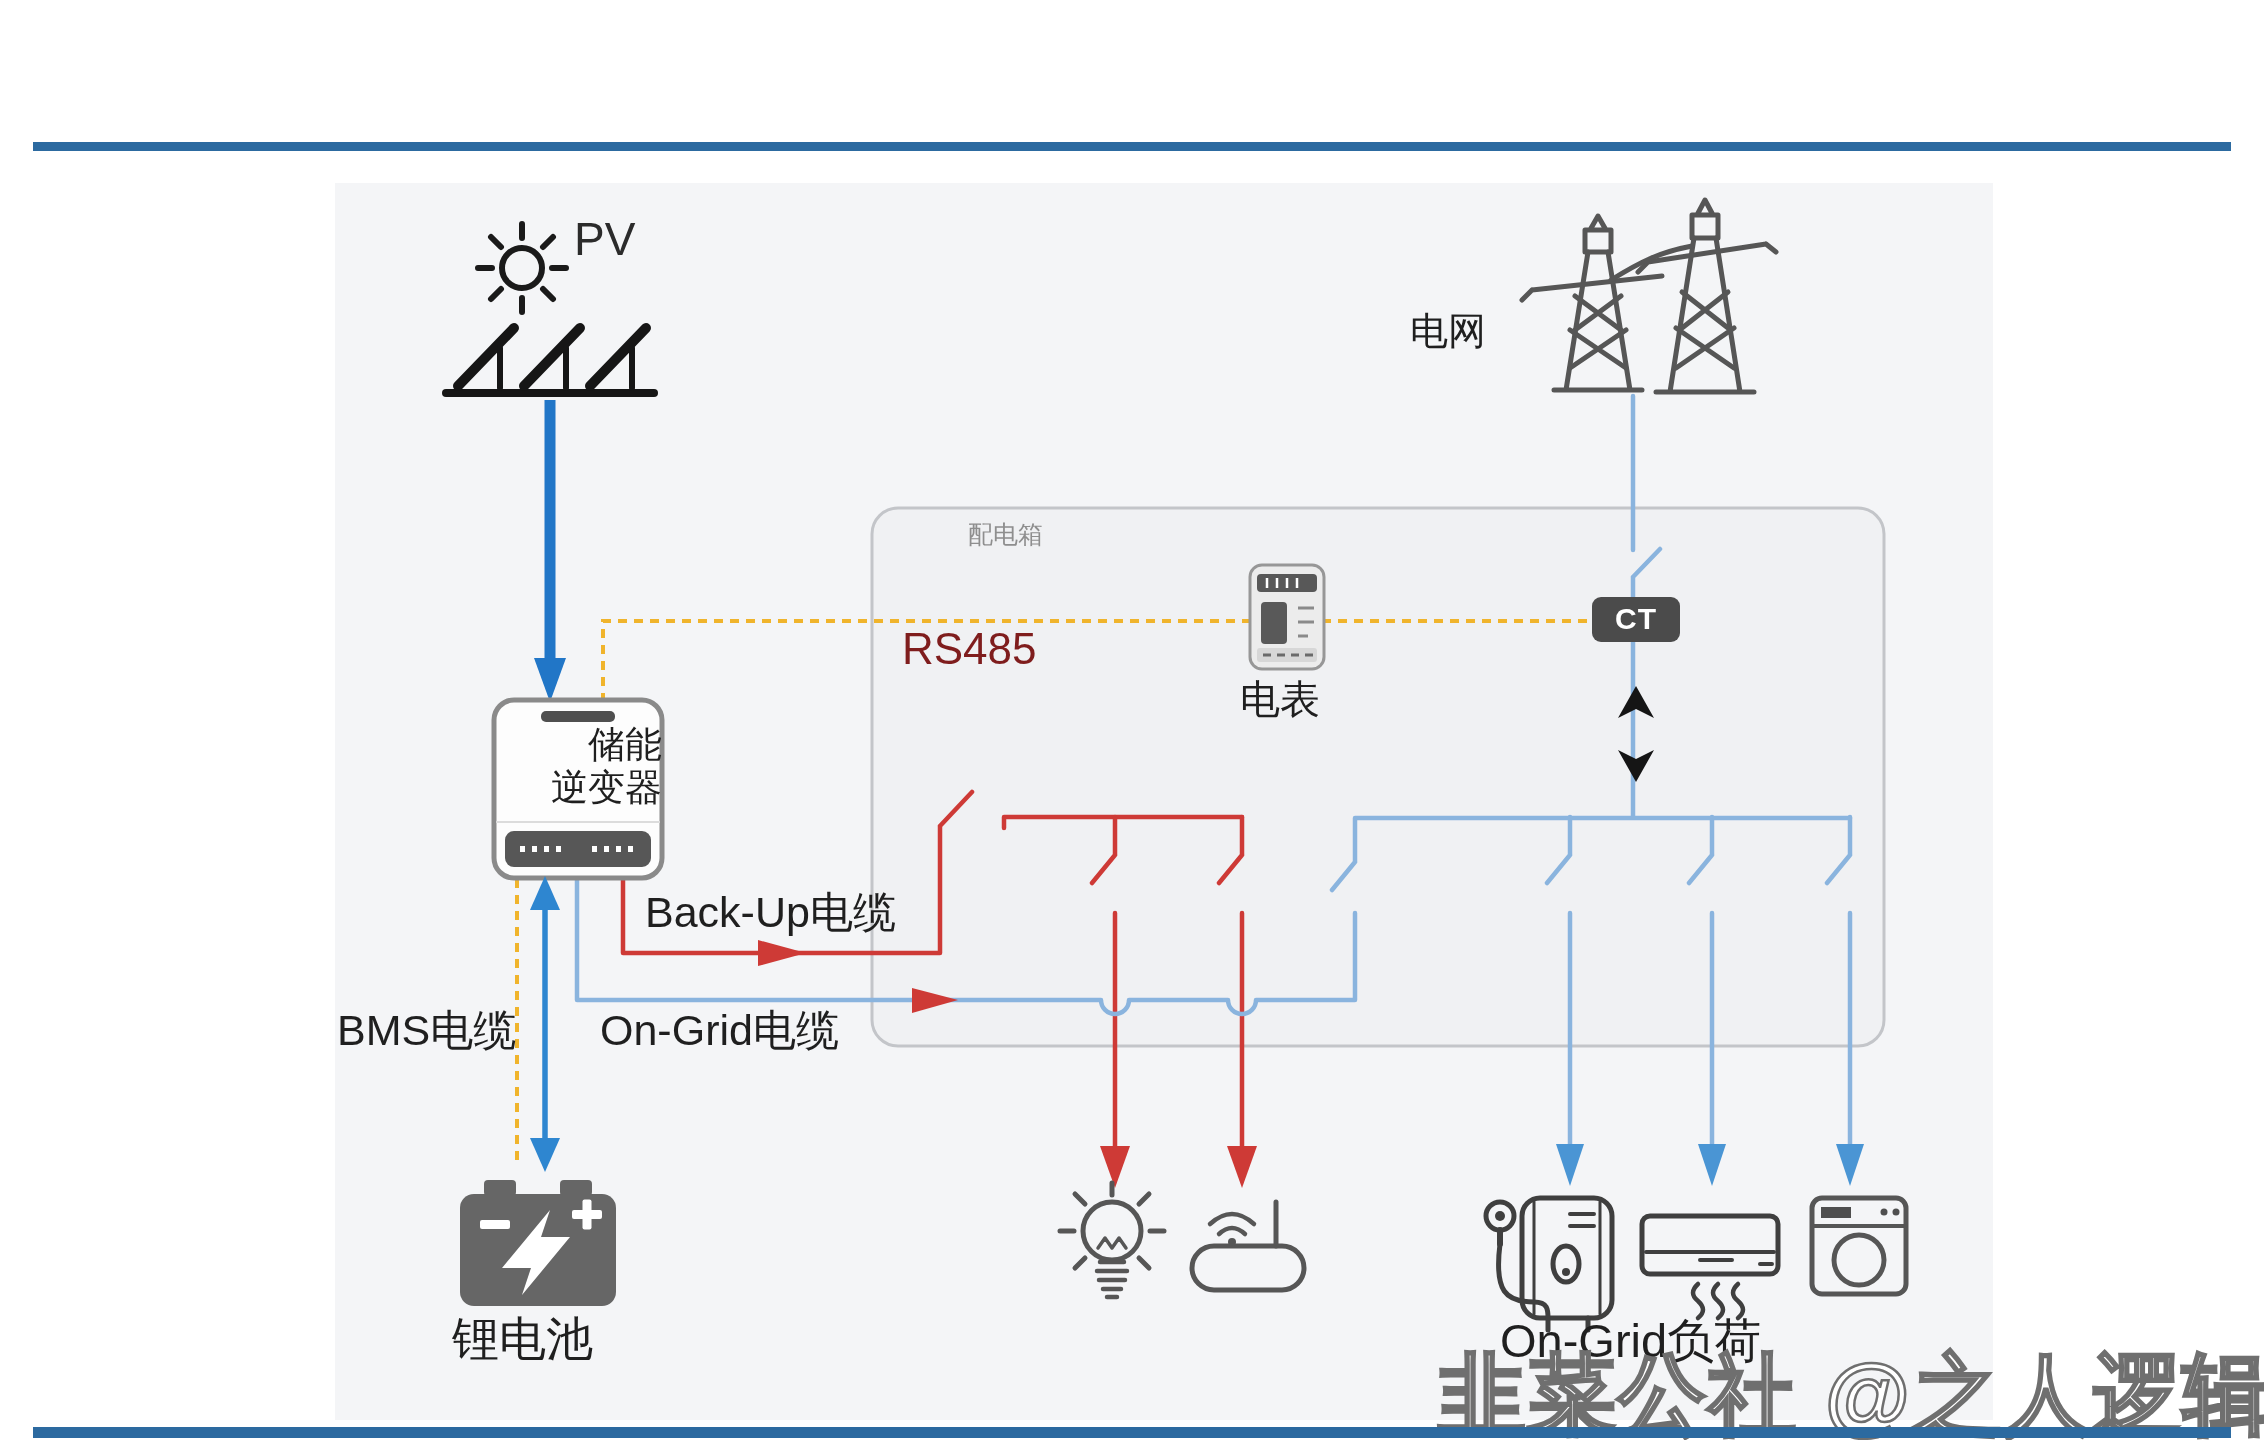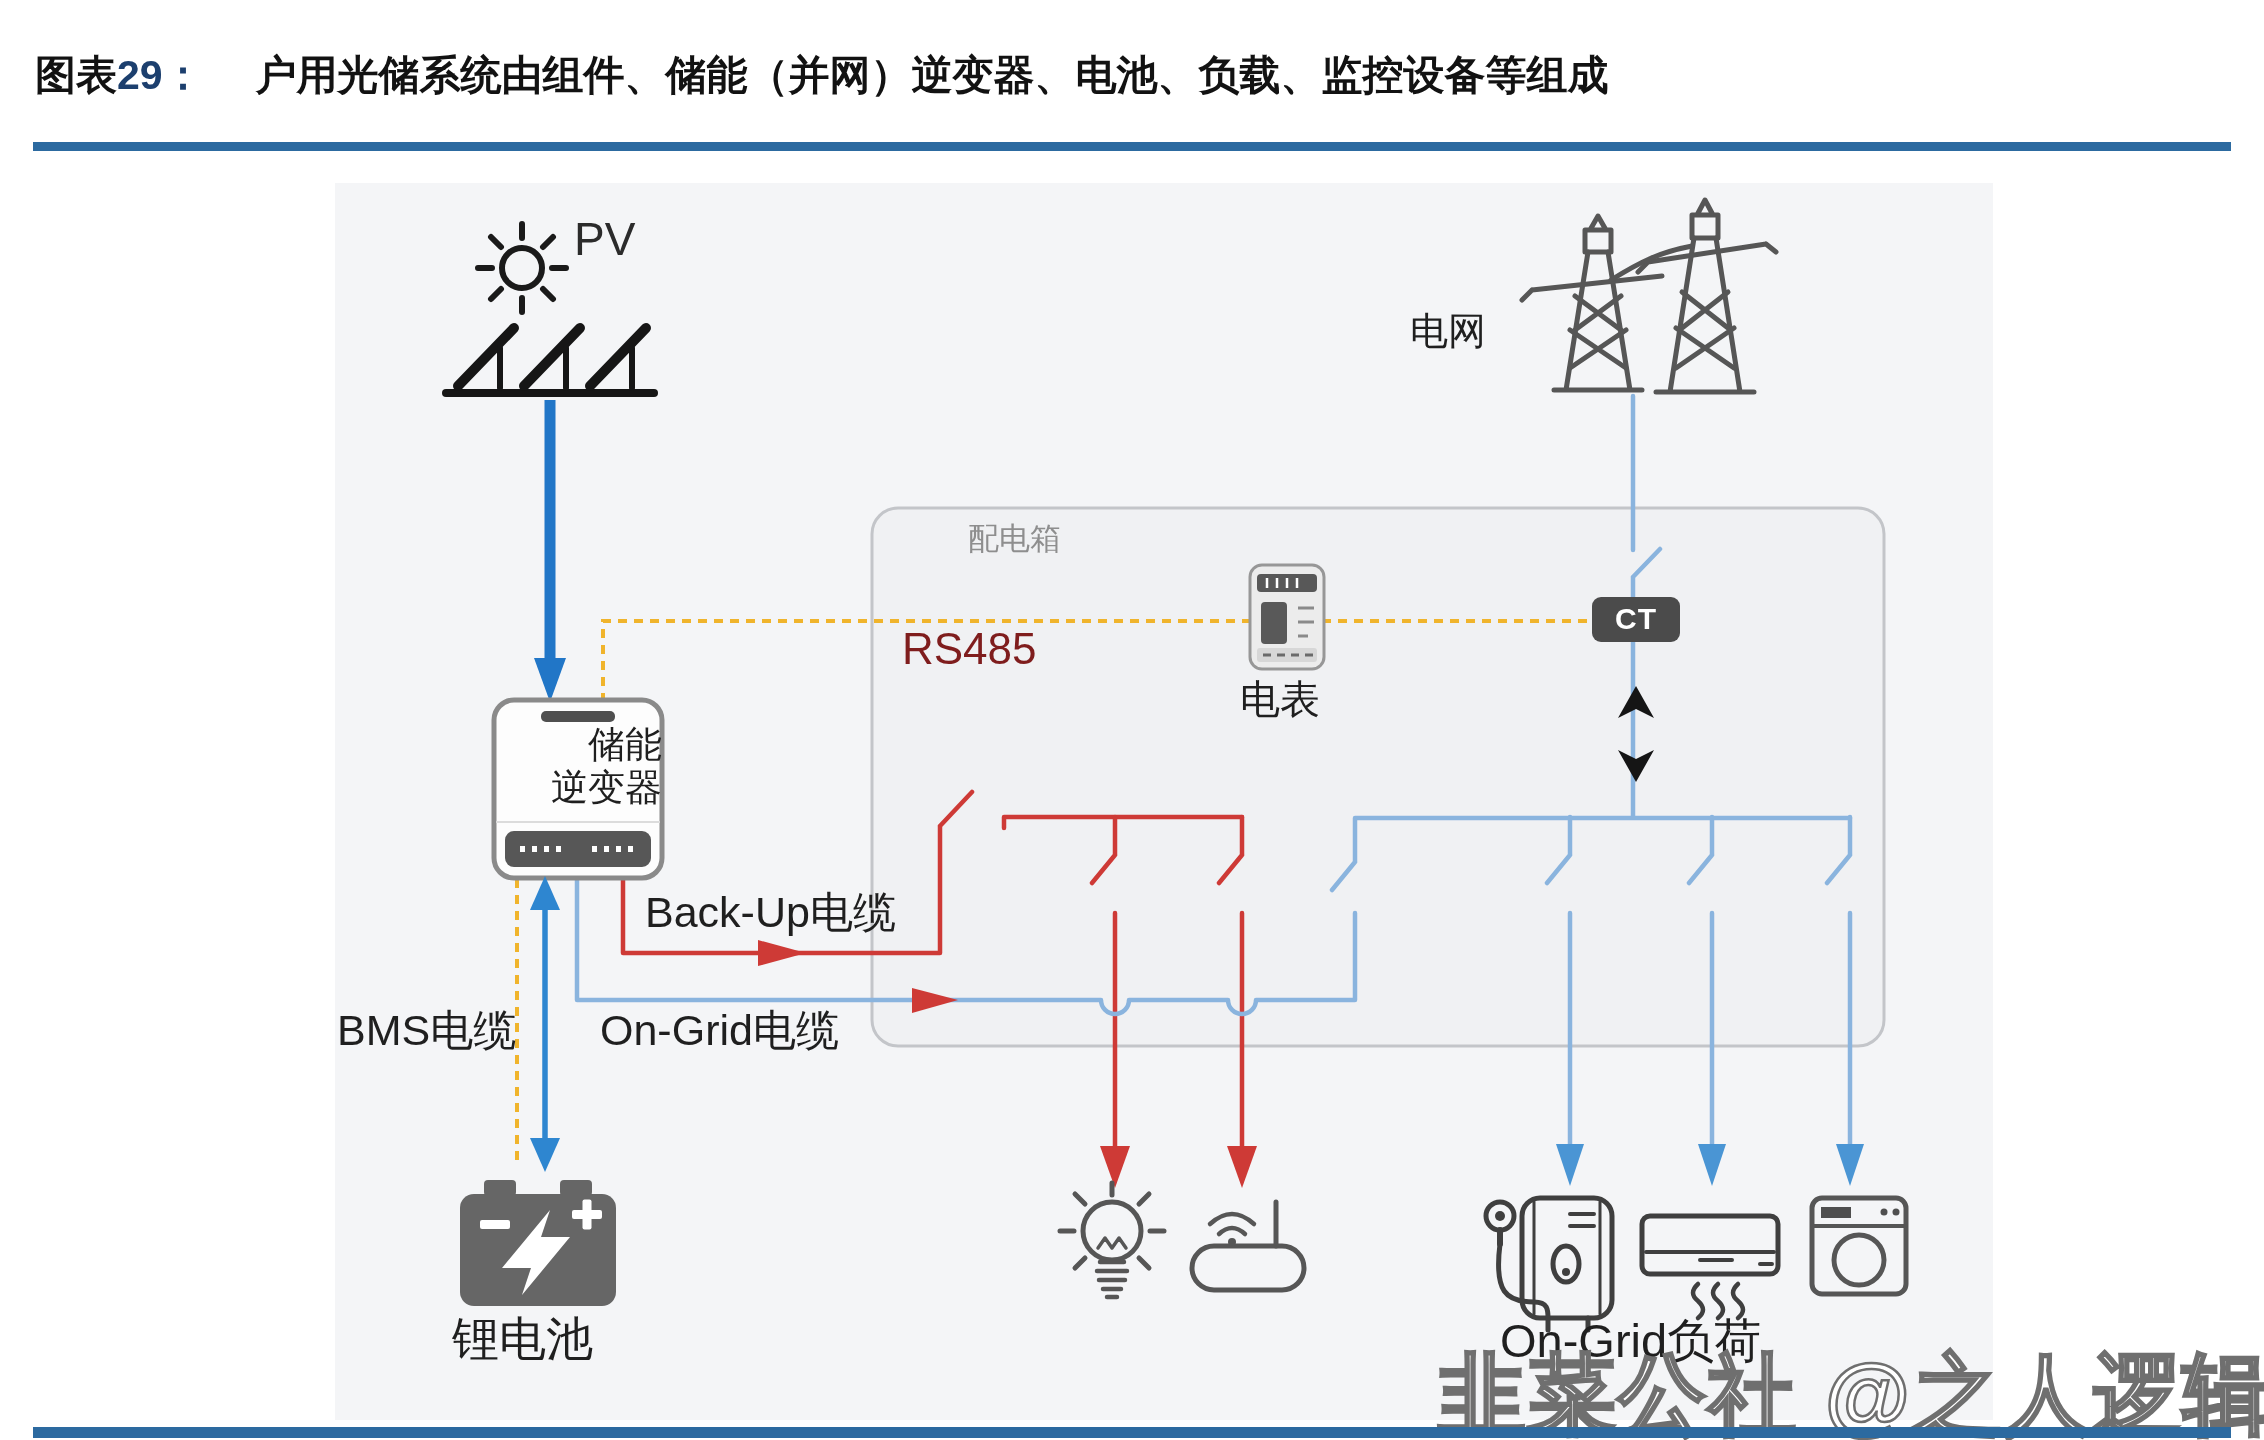--- a/index.html
+++ b/index.html
@@ -13,21 +13,21 @@
   .hdr .fignum{color:#1c3f6e;}
   .hdr .titlemain{margin-left:52px;}
   .rule{position:absolute;left:33px;width:2198px;background:var(--accent);}
   .rule.top{top:142px;height:9px;}
   .rule.bottom{top:1427px;height:11px;}
   .panel{position:absolute;left:335px;top:183px;width:1658px;height:1237px;background:#f4f5f7;}
   svg.overlay{position:absolute;left:0;top:0;width:2264px;height:1440px;}
   .lbl{position:absolute;color:#1f1f1f;white-space:nowrap;}
   .lbl-pv{left:574px;top:212px;font-size:46px;color:#2b2b2b;}
   .lbl-grid{left:1410px;top:306px;font-size:38px;}
-  .lbl-distbox{left:968px;top:518px;font-size:31px;color:#8e8e8e;}
+  .lbl-distbox{left:968px;top:518px;font-size:25px;color:#8e8e8e;}
   .lbl-rs485{left:902px;top:624px;font-size:44px;color:#7f1d1d;}
   .lbl-meter{left:1240px;top:672px;font-size:40px;}
   .lbl-ct{left:1592px;top:602px;width:88px;text-align:center;font-size:30px;font-weight:800;color:#fff;letter-spacing:1px;}
   .lbl-inv{left:494px;width:168px;text-align:right;font-size:37px;font-weight:500;}
   .lbl-inv1{top:720px;} .lbl-inv2{top:763px;}
   .lbl-bms{left:337px;top:1002px;font-size:43px;}
   .lbl-backupcable{left:645px;top:884px;font-size:43px;}
   .lbl-ongridcable{left:600px;top:1002px;font-size:43px;}
   .lbl-battery{left:452px;top:1308px;font-size:47px;}
   .lbl-backupload{left:992px;top:1312px;font-size:47px;}
@@ -42,23 +42,20 @@
   .ln-yellow{stroke:var(--yellow);fill:none;stroke-width:4;stroke-dasharray:9 7;}
   .f-red{fill:var(--red);} .f-blue{fill:var(--bluearrow);}
   .ic{stroke:var(--icongray);fill:none;stroke-width:5;stroke-linecap:round;stroke-linejoin:round;}
   .ic-dark{stroke:#3f3f3f;fill:none;stroke-width:5;stroke-linecap:round;stroke-linejoin:round;}
 </style>
 </head>
 <body>
 
 <div class="page">
 
-  <div class="hdr">
-    <span>图表</span><span class="fignum">29：</span><span class="titlemain">户用光储系统由组件、储能（并网）逆变器、电池、负载、监控设备等组成</span>
-  </div>
   <div class="rule top"></div>
   <div class="panel"></div>
 
   <svg class="overlay" viewBox="0 0 2264 1440">
 
     <g>
       <rect x="872" y="508" width="1012" height="538" rx="26" fill="#f0f1f3" stroke="#c3c5c9" stroke-width="3"></rect>
     </g>
 
     <g stroke="#1a1a1a" stroke-width="6" stroke-linecap="round" fill="none">

